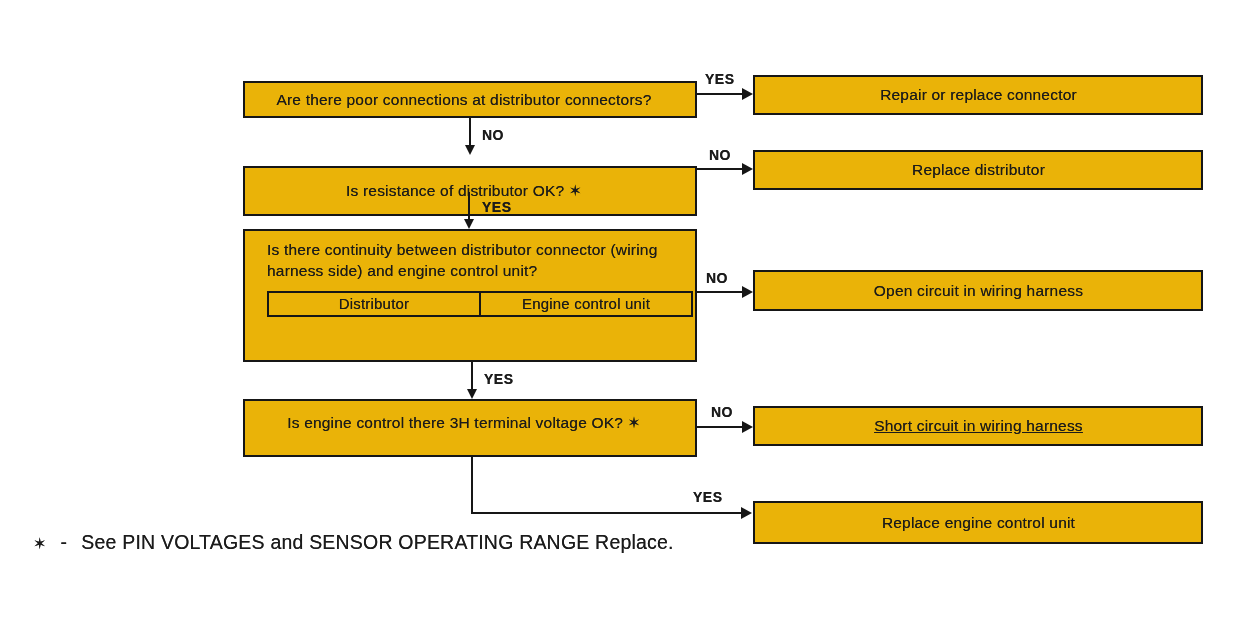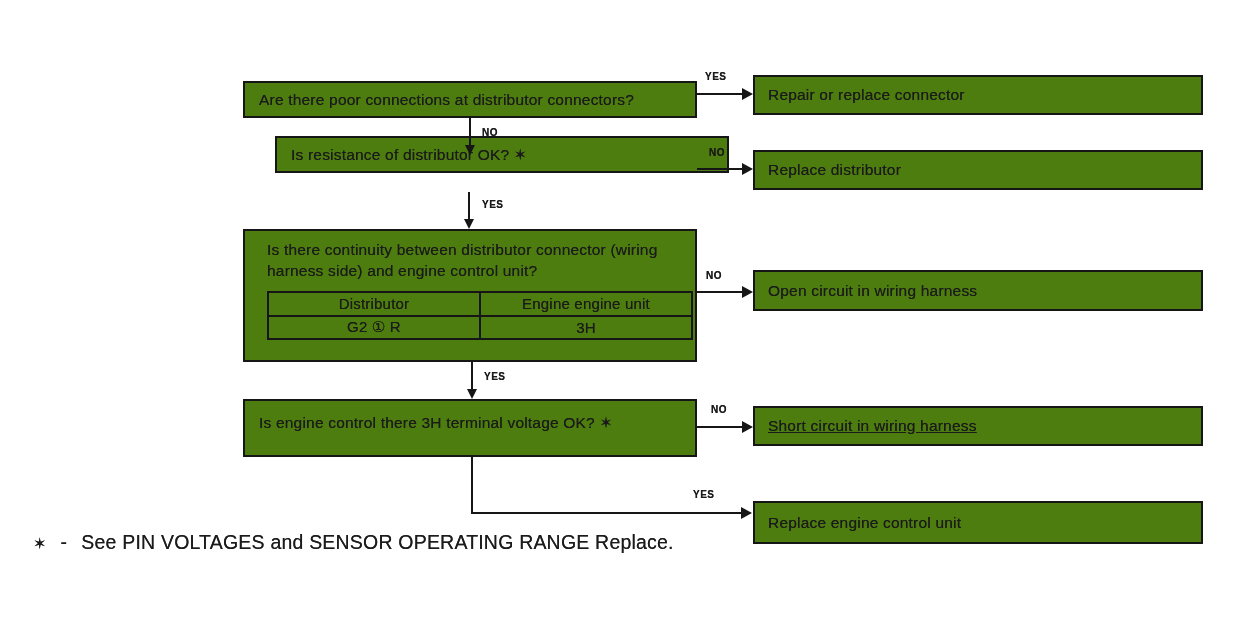--- a/index.html
+++ b/index.html
@@ -13,26 +13,27 @@
     height: 628px;
     background: #ffffff;
     font-family: "Liberation Sans", "DejaVu Sans", sans-serif;
     color: #1b1b1b;
     overflow: hidden;
   }
   .box {
     position: absolute;
     box-sizing: border-box;
     border: 2px solid #161616;
-    background: #4d7c0f;
+    background: #eab308;
     display: flex;
     align-items: center;
     font-size: 15.5px;
     letter-spacing: 0.2px;
     text-shadow: 0 0 0.5px rgba(20,20,20,0.75);
+    justify-content: center;
   }
   .qbox { left: 243px; width: 454px; padding: 0 26px 0 14px; }
   .rbox { left: 753px; width: 450px; padding: 0 12px 0 13px; }
   .qbox.multi {
     display: block;
     padding: 9px 10px 0 22px;
   }
   .line {
     position: absolute;
     background: #161616;
@@ -47,21 +48,21 @@
   .arrow-down {
     position: absolute;
     width: 0; height: 0;
     border-left: 5px solid transparent;
     border-right: 5px solid transparent;
     border-top: 10px solid #161616;
   }
   .lbl {
     position: absolute;
     font-weight: bold;
-    font-size: 10px;
+    font-size: 14px;
     letter-spacing: 0.5px;
     text-shadow: 0 0 0.6px rgba(20,20,20,0.85);
   }
   table.ctable {
     border-collapse: collapse;
     width: 426px;
     margin-top: 9px;
     table-layout: fixed;
   }
   table.ctable th, table.ctable td {
@@ -90,35 +91,31 @@
 </style>
 </head>
 <body>
 
 <div id="canvas">
 
   <div class="box qbox" style="top:81px; height:37px;">
     <span>Are there poor connections at distributor connectors?</span>
   </div>
 
-  <div class="box qbox" style="top:136px; height:37px;margin-left:32px;">
+  <div class="box qbox" style="top:166px; height:50px;">
     <span>Is resistance of distributor OK? ✶</span>
   </div>
 
   <div class="box qbox multi" style="top:229px; height:133px;">
     <div style="line-height:1.35; padding-right:16px;">Is there continuity between distributor connector (wiring harness side) and engine control unit?</div>
     <table class="ctable">
       <tbody>
           <tr>
         <th>Distributor</th>
-        <th>Engine engine unit</th>
-      </tr>
-      <tr>
-        <td>G2 ① R</td>
-        <td>3H</td>
+        <th>Engine control unit</th>
       </tr>
     </tbody>
       </table>
   </div>
 
   <div class="box qbox" style="top:399px; height:58px; align-items:flex-start; padding-top:13px;">
     <span>Is engine control there 3H terminal voltage OK? ✶</span>
   </div>
 
   <div class="box rbox" style="top:75px; height:40px;">

